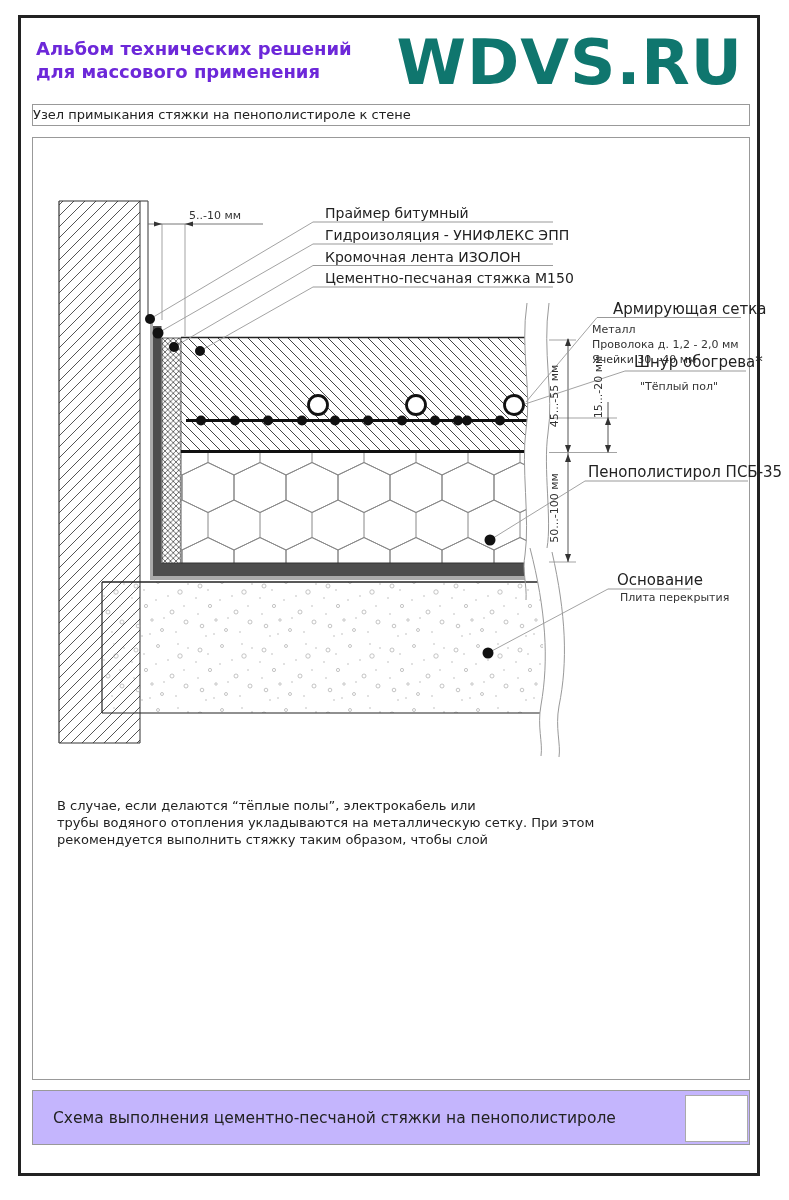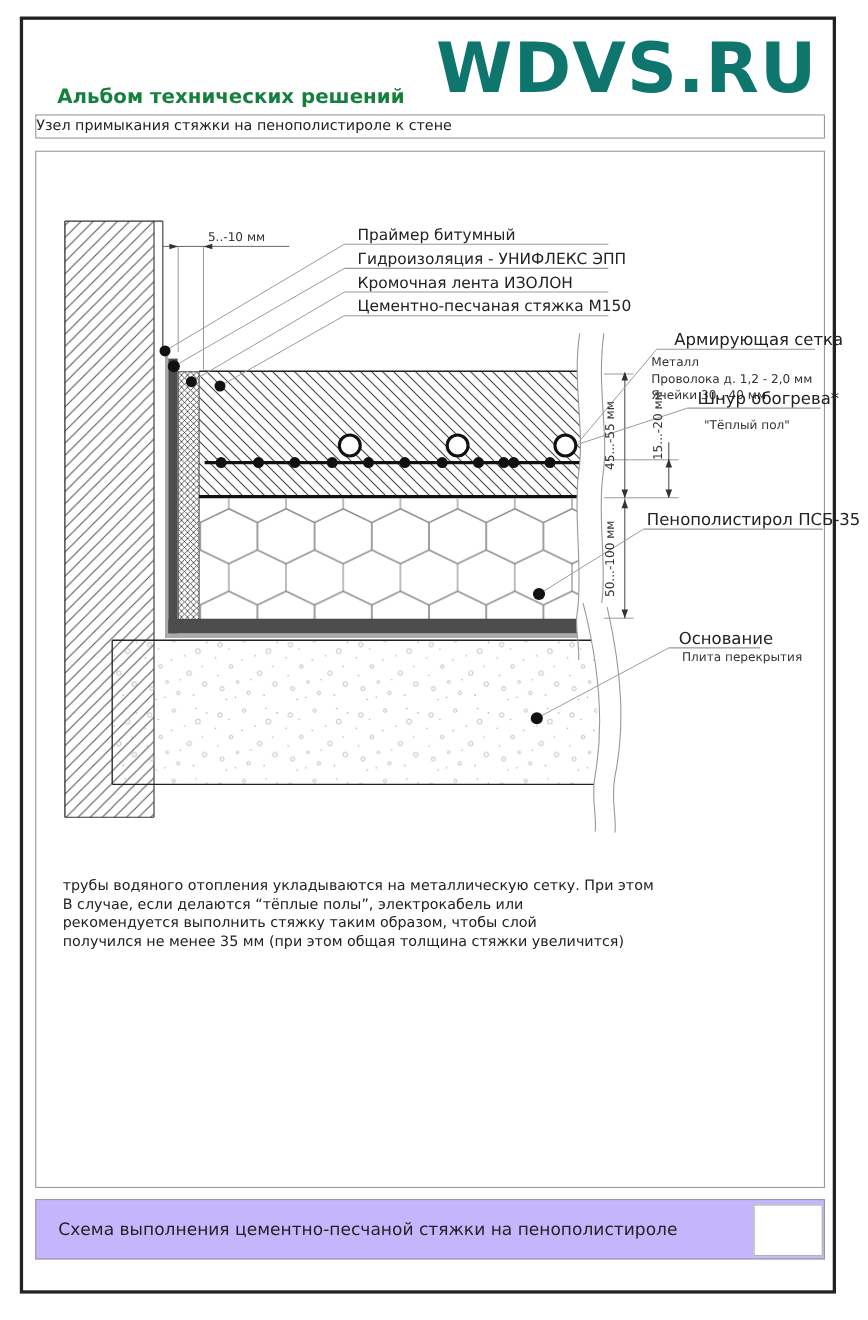--- a/index.html
+++ b/index.html
@@ -6,22 +6,22 @@
   body {
     width:789px; height:1200px; position:relative; background:#ffffff;
     font-family:"DejaVu Sans","Liberation Sans",sans-serif; color:#1a1a1a;
     overflow:hidden;
   }
   .page-frame {
     position:absolute; left:18px; top:15px; width:742px; height:1161px;
     border:3px solid #222; background:#fff; box-sizing:border-box;
   }
   .hdr-title {
-    position:absolute; left:52px; top:37px;
-    font-size:18px; font-weight:bold; line-height:23px; color:#15803d;margin-top:40px;
+    position:absolute; left:36px; top:37px;
+    font-size:18px; font-weight:bold; line-height:23px; color:#6d28d9;
   }
   .brand {
     position:absolute; right:46px; top:26px;
     font-size:63px; font-weight:bold; letter-spacing:1px; color:#0f766e;
   }
   .titlebar {
     position:absolute; left:32px; top:104px; width:718px; height:22px;
     border:1px solid #999; box-sizing:border-box; background:#fff;
     text-align:left; font-size:13px; line-height:20px; color:#222;
   }
@@ -65,24 +65,23 @@
 <div class="brand">WDVS.RU</div>
 
 <div class="titlebar">
   <span>Узел примыкания стяжки на пенополистироле к стене</span>
 </div>
 
 <div class="drawbox"></div>
 
 <div class="notes">
   <div>
+    <div>В случае, если делаются “тёплые полы”, электрокабель или</div>
     <div>трубы водяного отопления укладываются на металлическую сетку. При этом</div>
-    <div>В случае, если делаются “тёплые полы”, электрокабель или</div>
     <div>рекомендуется выполнить стяжку таким образом, чтобы слой</div>
-    <div>получился не менее 35 мм (при этом общая толщина стяжки увеличится)</div>
   </div>
 </div>
 
 <div class="footerbox">
   <div class="footer-caption">Схема выполнения цементно-песчаной стяжки на пенополистироле</div>
   <div class="footer-stamp"></div>
 </div>
 
 <svg class="overlay" width="789" height="1200" viewBox="0 0 789 1200">
   <defs>

